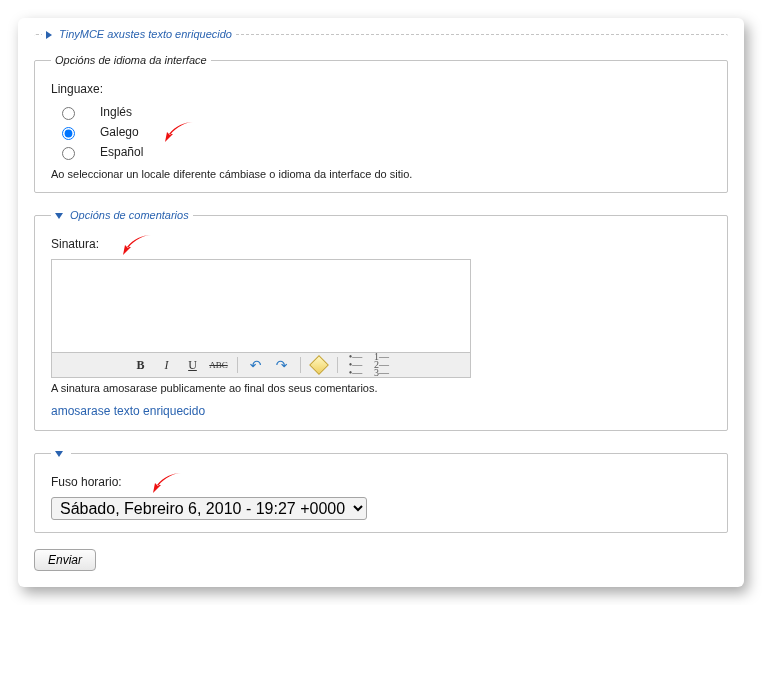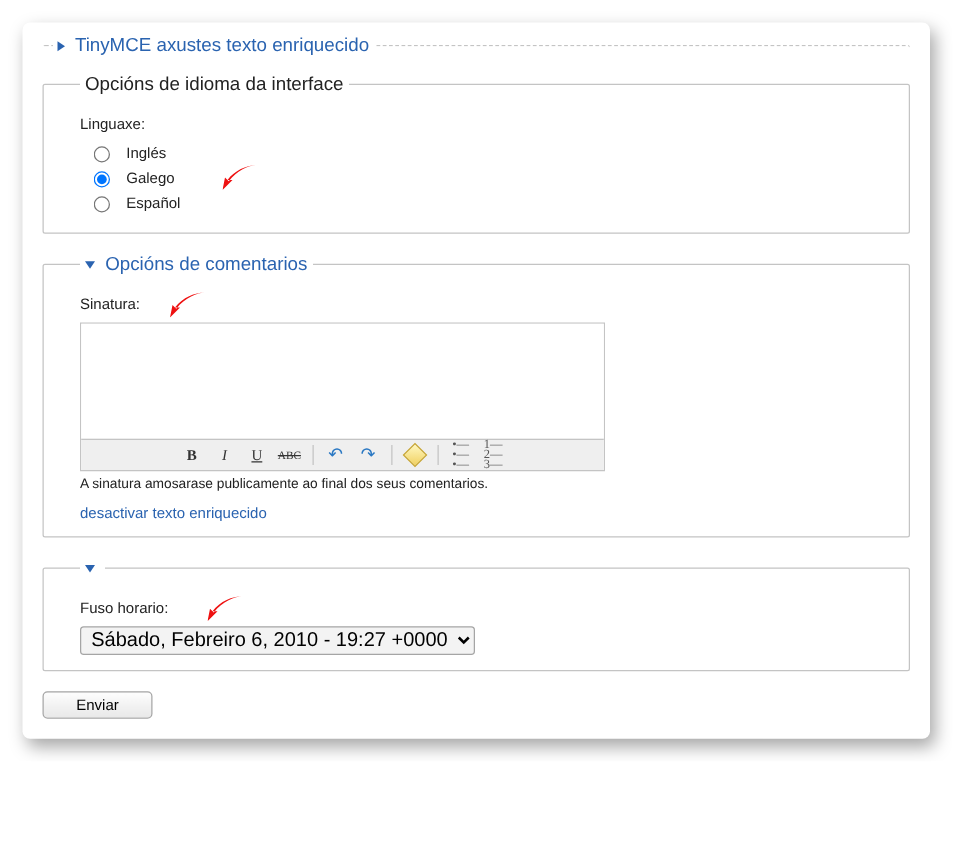--- a/index.html
+++ b/index.html
@@ -16,26 +16,27 @@
     position: relative;
     border-radius: 6px;
     box-shadow: 4px 6px 14px rgba(0,0,0,0.35);
     background: #fff;
     padding: 10px 16px 16px 16px;
   }
   fieldset {
     border: 1px solid #c4c4c4;
     border-radius: 2px;
     margin: 0 0 16px 0;
-    padding: 10px 12px 12px 29px;
+    padding: 10px 12px 12px 16px;
   }
   legend {
     padding: 0 4px;
     color: #222;
-    font-size: 15px;
+    font-size: 11px;
+    font-style: italic;
   }
   legend.link-legend a,
   .link {
     color: #2a63b0;
     text-decoration: none;
   }
   .tri {
     display: inline-block;
     width: 0; height: 0;
     margin-right: 4px;
@@ -52,21 +53,21 @@
     border-top: 6px solid #2a63b0;
   }
   .label-strong {
     font-weight: normal;
     margin: 6px 0 8px 0;
     display: block;
   }
   .radio-row {
     display: flex;
     align-items: center;
-    gap: 10px;
+    gap: 22px;
     margin: 4px 0 4px 6px;
     position: relative;
   }
   .helptext {
     color: #222;
     font-size: 11px;
     margin-top: 8px;
   }
   .collapsed-fs {
     border: none;
@@ -125,22 +126,23 @@
     background: #f3f3f3;
     border: 1px solid #a5a5a5;
     border-radius: 3px;
     padding: 1px 4px;
   }
   .btn {
     font-size: 12px;
     background: linear-gradient(#fdfdfd,#e8e8e8);
     border: 1px solid #a5a5a5;
     border-radius: 4px;
-    padding: 3px 26px;
+    padding: 3px 13px;
     cursor: pointer;
+    font-style: italic;
   }
   .red-arrow {
     position: absolute;
     width: 30px; height: 22px;
     pointer-events: none;
   }
   .red-arrow svg { width: 100%; height: 100%; }
   .rel { position: relative; }
 </style>
 </head>
@@ -175,20 +177,21 @@
             <path d="M28 2 C20 2 10 6 4 14 L8 14 L0 22 L2 12 L5 15 C12 6 22 2 28 2 Z" fill="#e11"></path>
           </svg>
       </span>
     </div>
 
     <div class="radio-row">
       <input type="radio" name="lang" style="">
       <span>Español</span>
     </div>
 
+    <div class="helptext">Ao seleccionar un locale diferente cámbiase o idioma da interface do sitio.</div>
   </fieldset>
 
   
   <fieldset>
     <legend class="link-legend">
       <span class="tri tri-down"></span>
       <a href="#">Opcións de comentarios</a>
     </legend>
 
     <div class="rel">
@@ -216,21 +219,21 @@
           </span>
         <span class="sep"></span>
         <span class="tbtn list-ul">•—<br>•—<br>•—</span>
         <span class="tbtn list-ol">1—<br>2—<br>3—</span>
       </div>
     </div>
 
     <div class="helptext" style="margin-top:4px">A sinatura amosarase publicamente ao final dos seus comentarios.</div>
 
     <div style="margin-top:10px">
-      <a href="#" class="link">desactivar texto enriquecido</a>
+      <a href="#" class="link">amosarase texto enriquecido</a>
     </div>
   </fieldset>
 
   
   <fieldset>
     <legend class="link-legend">
       <span class="tri tri-down"></span>
     </legend>
 
     <div class="rel">

